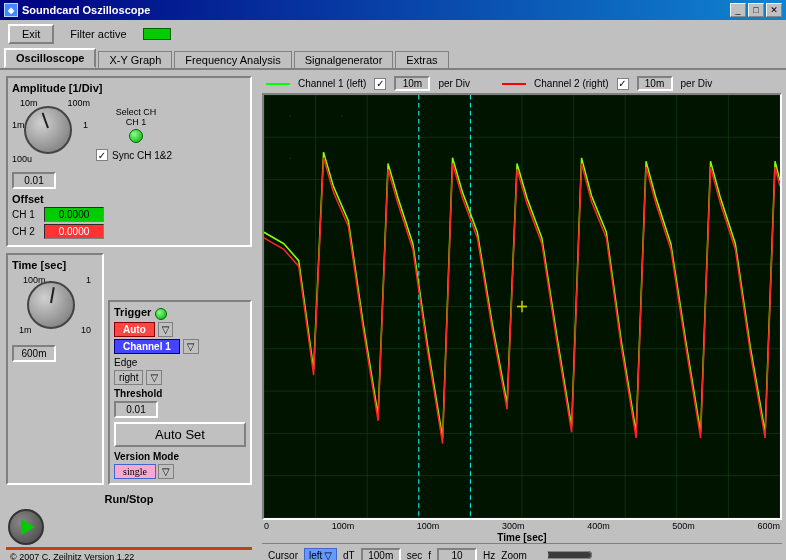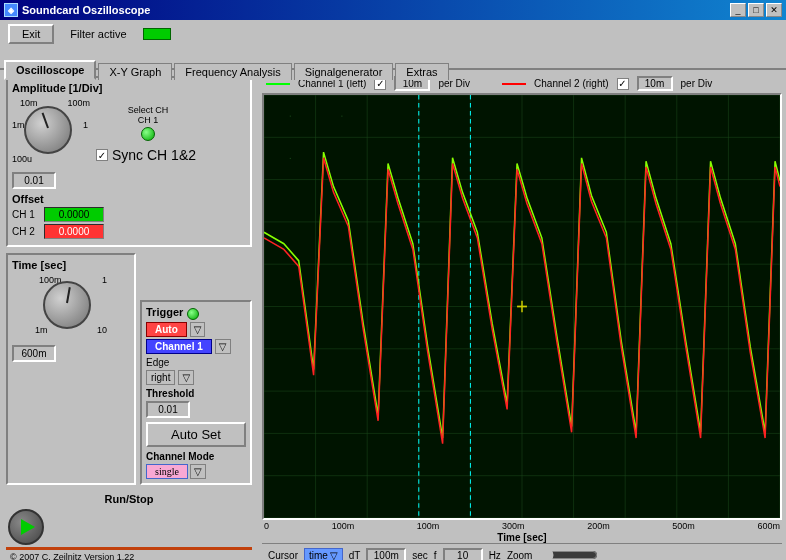--- a/index.html
+++ b/index.html
@@ -107,21 +107,21 @@
     }
     .tab {
       padding: 2px 10px;
       background: #c0c0c0;
       border: 1px solid #808080;
       border-bottom: none;
       cursor: pointer;
       font-size: 11px;
       margin-right: 2px;
       position: relative;
-      top: 12px;
+      top: 0;
     }
     .tab.active {
       background: #c0c0c0;
       border: 2px solid;
       border-top-color: #fff;
       border-left-color: #fff;
       border-bottom-color: #c0c0c0;
       border-right-color: #808080;
       font-weight: bold;
       z-index: 1;
@@ -375,21 +375,21 @@
 
     
     .middle-section {
       display: flex;
       gap: 4px;
     }
     .time-col {
       flex: 1;
     }
     .trigger-col {
-      width: 112px;
+      width: 144px;
       margin-top: 47px;
     }
 
     .runstop-section {
       text-align: center;
       padding: 2px;
     }
     .runstop-title { font-weight: bold; font-size: 11px; margin-bottom: 4px; }
     .play-btn {
       width: 36px;
@@ -482,21 +482,21 @@
           </div>
 
           <div style="display:flex; flex-direction:column; gap:2px;">
             <div style="display:flex; flex-direction:column; align-items:center; margin-left:4px;">
               <span style="font-size:9px;">Select CH</span>
               <span style="font-size:9px;">CH 1</span>
               <div class="led-green"></div>
             </div>
             <div class="sync-row">
               <div class="checkbox">✓</div>
-              <span style="font-size:14px;">Sync CH 1&amp;2</span>
+              <span style="font-size:10px;">Sync CH 1&amp;2</span>
             </div>
           </div>
         </div>
 
         <div style="margin-top:2px;">
           <input class="small-input" value="0.01" readonly="" style="width: 44px;">
         </div>
 
         <div class="offset-area">
           <div class="offset-title">Offset</div>
@@ -546,21 +546,21 @@
           <div class="trigger-row">
             <span class="edge-val" style="background:#c0c0c0; border:1px solid #808080; padding:1px 4px;">right</span>
             <button class="dropdown-btn">▽</button>
           </div>
           <div style="margin:2px 0;">
             <span class="threshold-label">Threshold</span>
           </div>
           <input class="small-input" value="0.01" readonly="" style="width: 44px; margin-bottom: 4px;">
           <button class="autoset-btn">Auto Set</button>
           <div style="margin-top:4px;">
-            <div class="channel-mode-label">Channel Mode</div>
+            <div class="channel-mode-label">Version Mode</div>
             <div style="display:flex; align-items:center; gap:2px; margin-top:2px;">
               <span class="channel-mode-val">single</span>
               <button class="dropdown-btn">▽</button>
             </div>
           </div>
         </div>
       </div>
 
       <div style="display:flex; flex-direction:column;">
         <div class="runstop-section">
@@ -724,30 +724,30 @@
               520,80
             "></polyline>
         </svg>
       </div>
 
       <div style="display:flex; justify-content:space-between; padding:1px 2px; font-size:9px;">
         <span>0</span>
         <span>100m</span>
         <span>100m</span>
         <span>300m</span>
-        <span>200m</span>
+        <span>400m</span>
         <span>500m</span>
         <span>600m</span>
       </div>
       <div style="text-align:center; font-size:10px; font-weight:bold;">Time [sec]</div>
 
       <div class="cursor-bar">
         <span>Cursor</span>
         <div style="background:#6699ff; color:#000; border:1px solid #4466cc; padding:1px 4px; font-size:10px; display:flex; align-items:center; gap:2px;">
-          <span>time</span>
+          <span>left</span>
           <span>▽</span>
         </div>
         <span>dT</span>
         <input class="cursor-input" value="100m" readonly="" style="">
         <span>sec</span>
         <span>f</span>
         <input class="cursor-input" value="10" readonly="" style="">
         <span>Hz</span>
         <span>Zoom</span>
         <input type="range" class="zoom-slider" min="1" max="10" value="1" style="">

